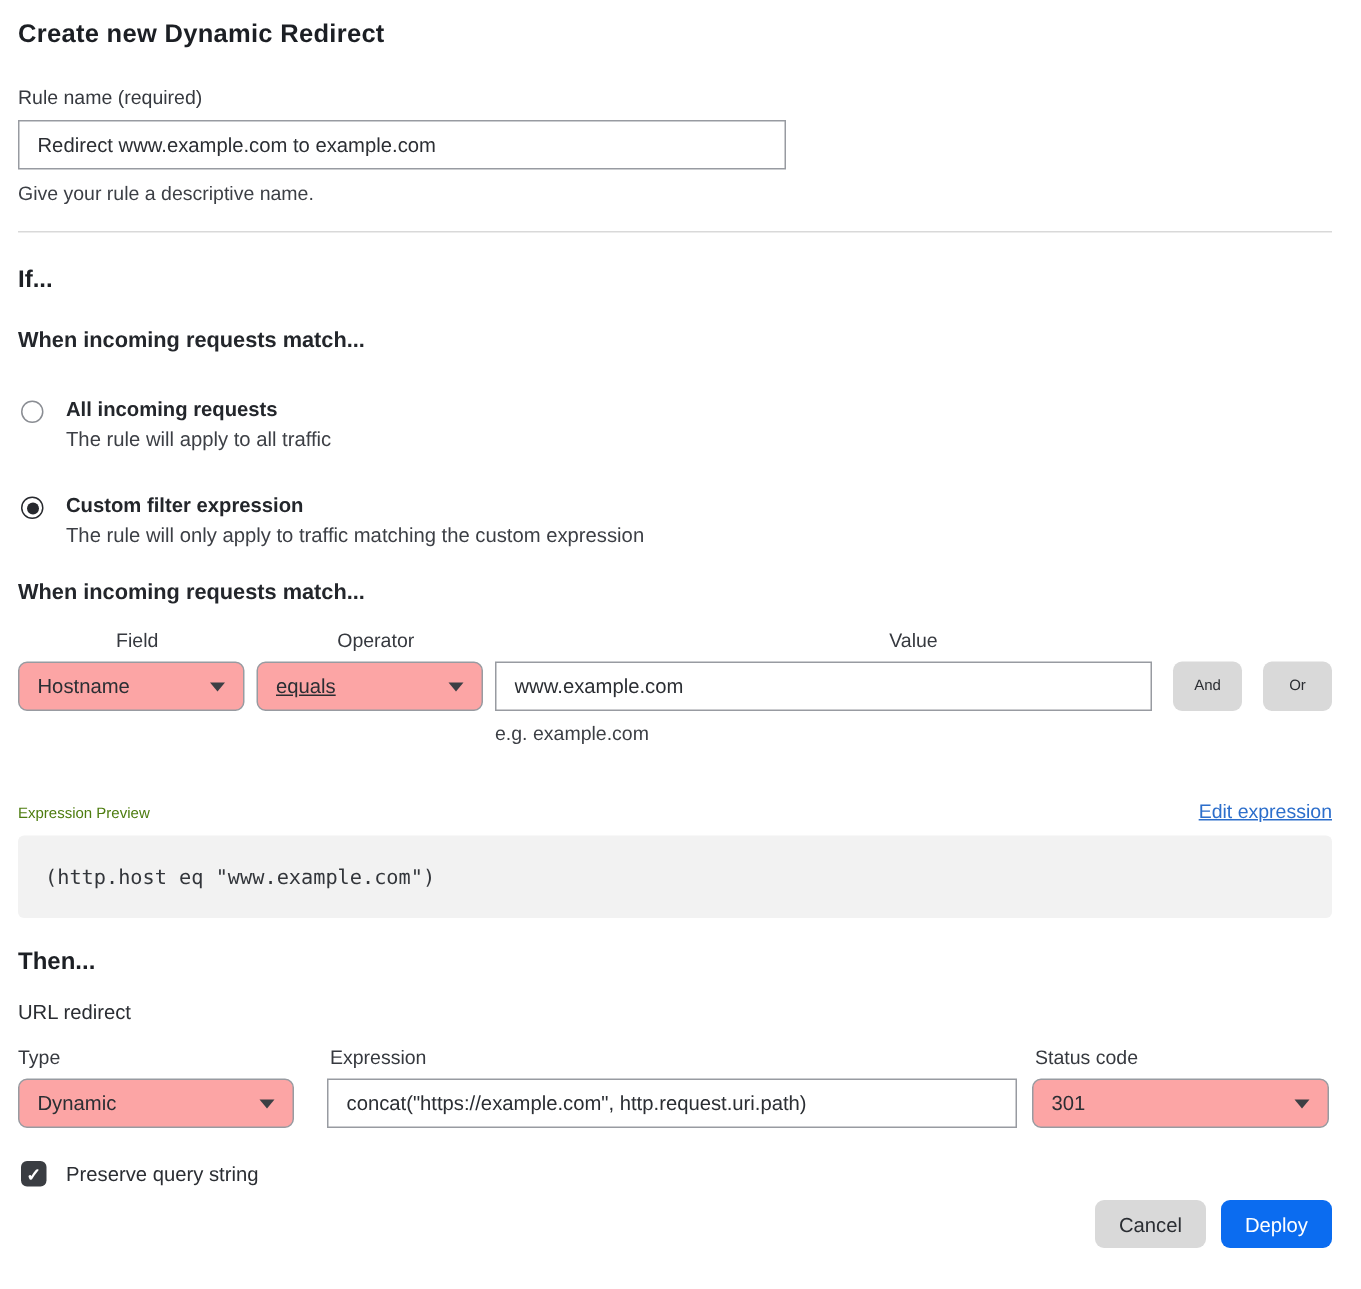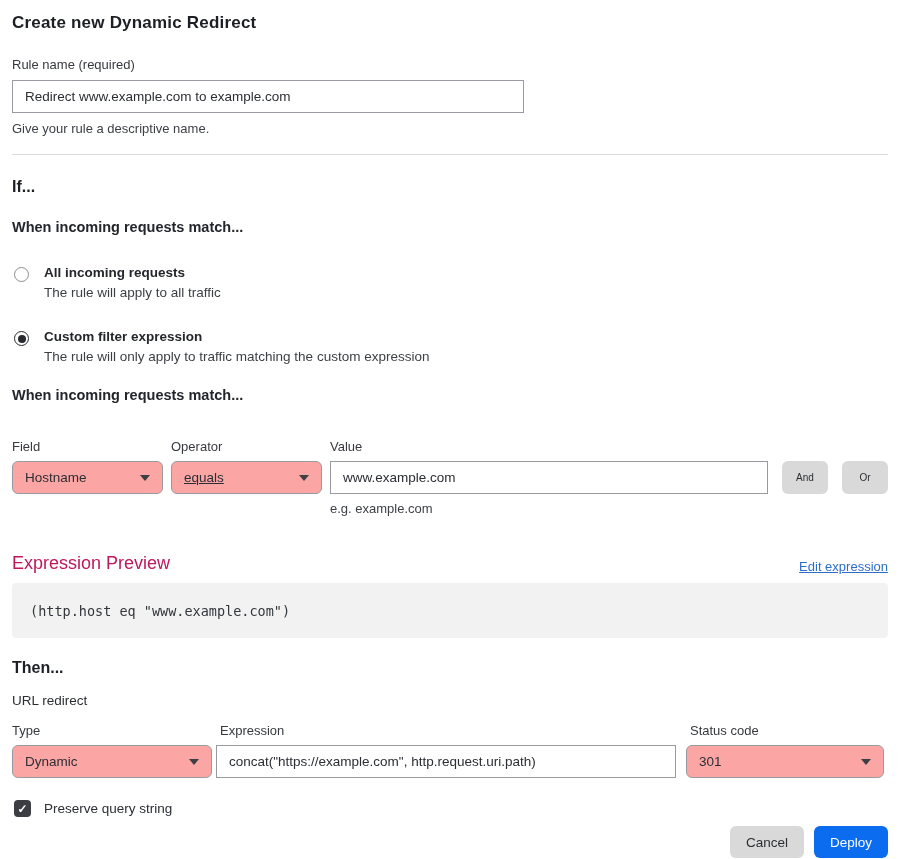--- a/index.html
+++ b/index.html
@@ -76,21 +76,21 @@
     content: "";
     position: absolute;
     left: 2.5px; top: 2.5px; right: 2.5px; bottom: 2.5px;
     border-radius: 50%;
     background: #27292e;
   }
   .radio-texts { margin-left: 15px; }
   .radio-label { font-size: 13.5px; font-weight: 700; color: #23262b; cursor: pointer; }
   .radio-desc { font-size: 13.5px; color: #3c3f45; margin-top: 5px; }
   
-  .labels-row { display: flex; margin-top: 36px; }
+  .labels-row { display: flex; margin-top: 16px; text-align: center; }
   .labels-row .field-label { margin: 0; }
   .col-field-label { width: 159px; }
   .col-operator-label { width: 159px; }
   .col-value-label { flex: 1; }
   .controls-row { display: flex; margin-top: 7px; align-items: center; }
   .select {
     height: 33px;
     border: 1px solid #989ba1;
     border-radius: 6px;
     background: #fca5a5;
@@ -126,21 +126,21 @@
     cursor: pointer;
   }
   .value-help { margin-left: 318px; margin-top: 7px; }
   
   .preview-header {
     display: flex;
     justify-content: space-between;
     align-items: flex-end;
     margin-top: 37px;
   }
-  .preview-label { font-size: 18px; color: #be185d; }
+  .preview-label { font-size: 10px; color: #4d7c0f; }
   .edit-link {
     font-size: 13px;
     color: #2c6ecb;
     text-decoration: underline;
     cursor: pointer;
   }
   .code-block {
     margin-top: 9px;
     background: #f2f2f2;
     border-radius: 4px;
@@ -153,21 +153,21 @@
     color: #33363b;
   }
   
   .then-heading { margin-top: 21px; }
   .url-redirect-label { font-size: 13.5px; color: #2b2e33; margin-top: 16px; }
   .then-labels-row { display: flex; margin-top: 15px; }
   .col-type-label { width: 208px; }
   .col-expression-label { width: 470px; }
   .col-status-label { flex: 1; }
   .then-controls-row { display: flex; margin-top: 7px; }
-  .type-select { width: 200px; margin-right: 4px; }
+  .type-select { width: 184px; margin-right: 22px; }
   .expression-input { width: 460px; margin-right: 10px; }
   .status-select { width: 198px; }
   
   .checkbox-row { display: flex; align-items: center; margin-top: 22px; }
   .checkbox {
     width: 17px; height: 17px;
     background: #3a3d42;
     border-radius: 4px;
     margin-left: 2px;
     color: #fff;

